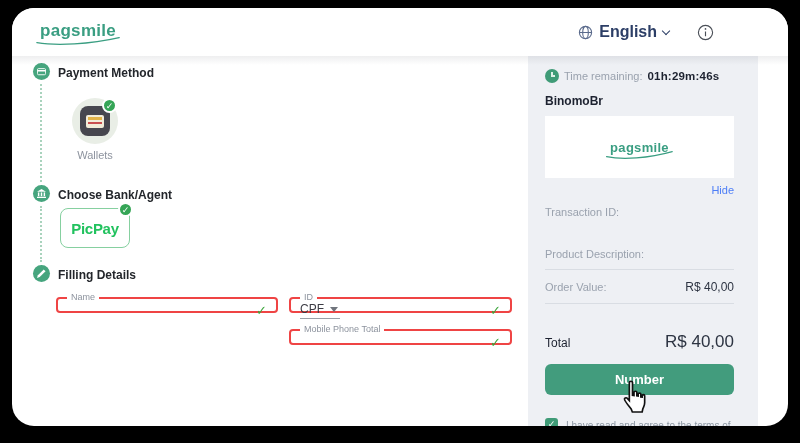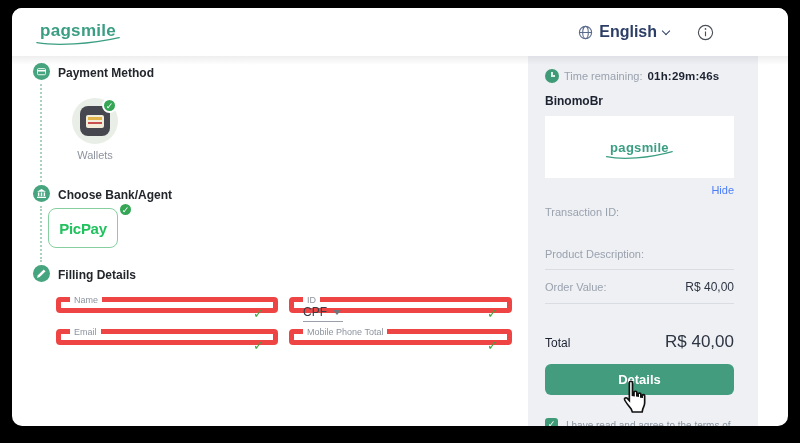--- a/index.html
+++ b/index.html
@@ -1,19 +1,19 @@
 <!DOCTYPE html>
 <html><head>
 <meta charset="utf-8">
 <style>
   * { margin:0; padding:0; box-sizing:border-box; }
   html,body { width:800px; height:443px; background:#000; overflow:hidden;
               font-family:"Liberation Sans","DejaVu Sans",sans-serif; }
   .card { position:absolute; left:12px; top:8px; width:776px; height:418px;
-          background:#fff; border-radius:10px; overflow:hidden; }
+          background:#fff; border-radius:22px; overflow:hidden; }
 
   
   .header { position:absolute; top:0; left:0; right:0; height:48px; background:#fff; z-index:3; }
   .header-shade { position:absolute; top:48px; left:0; right:0; height:9px; z-index:2;
                   background:linear-gradient(rgba(40,45,60,.08), rgba(40,45,60,0)); }
   .logo { position:relative; display:inline-block; font-weight:700; color:#3a9e82; letter-spacing:.3px; }
   .logo svg { position:absolute; left:-5px; bottom:-5px; width:calc(100% + 10px); height:10px; }
   .logo-main { position:absolute; left:28px; top:13px; font-size:17px; }
   .header-right { position:absolute; right:74px; top:0; height:48px; display:flex; align-items:center; gap:28px; }
   .lang { display:flex; align-items:center; gap:6px; color:#2c3e66; font-size:16px; font-weight:700; cursor:pointer; }
@@ -39,27 +39,27 @@
   .wallet-card::before { content:""; position:absolute; top:2px; left:2px; right:2px; height:3px; background:#e2b44a; }
   .wallet-card::after  { content:""; position:absolute; top:7px; left:2px; right:2px; height:2px; background:#c94f4f; }
   .wallet-label { position:absolute; left:38px; top:141px; width:90px; text-align:center;
                   font-size:11px; color:#8d939e; }
   .badge { position:absolute; width:15px; height:15px; border-radius:50%; background:#35a556;
            border:2px solid #fff; color:#fff; font-size:9px; line-height:12px; text-align:center; z-index:2; }
   .badge::before { content:"✓"; font-weight:700; }
   .bdg-wallet { left:90px; top:90px; }
   .bdg-picpay { left:106px; top:194px; }
 
-  .picpay-box { position:absolute; left:36px; top:200px; width:70px; height:40px; background:#fff;
+  .picpay-box { position:absolute; left:48px; top:200px; width:70px; height:40px; background:#fff;
                 border:1px solid #86d0a0; border-radius:8px; display:flex; align-items:center;
                 justify-content:center; cursor:pointer; }
   .picpay-text { color:#21c25e; font-weight:700; font-size:15px; letter-spacing:-.3px; }
 
   
-  .field { position:absolute; height:16px; border:5px solid #ef4444; border-radius:4px; background:#fff; }
+  .field { position:absolute; height:16px; border:2px solid #ef4444; border-radius:4px; background:#fff; }
   .f-name  { left:44px;  top:289px; width:222px; }
   .f-id    { left:277px; top:289px; width:223px; }
   .f-email { left:44px;  top:321px; width:222px; }
   .f-phone { left:277px; top:321px; width:223px; }
   .field-label { position:absolute; top:-7px; left:9px; background:#fff; padding:0 4px;
                  font-size:9px; color:#8d939e; white-space:nowrap; }
   .field-input { position:absolute; left:8px; top:1px; width:70%; height:20px; border:none; outline:none;
                  font-size:12px; color:#3c3c44; background:transparent; }
   .field-check { position:absolute; right:9px; top:4px; color:#3da63d; font-size:13px; font-weight:700; }
   .field-check::before { content:"✓"; }
@@ -186,25 +186,20 @@
     <span class="field-check"></span>
   </div>
   <div class="field f-id">
     <span class="field-label">ID</span>
     <span class="id-value">
       <span>CPF</span>
       <span class="caret"></span>
     </span>
     <span class="field-check"></span>
   </div>
-  <div class="field f-email">
-    <span class="field-label">Email</span>
-    <input class="field-input" style="">
-    <span class="field-check"></span>
-  </div>
   <div class="field f-phone">
     <span class="field-label">Mobile Phone Total</span>
     <input class="field-input" style="">
     <span class="field-check"></span>
   </div>
 
   <div class="panel">
     <div class="time-row">
       <span class="clock"></span>
       <span class="time-label">Time remaining:</span>
@@ -225,21 +220,21 @@
     <div class="rule rl1"></div>
     <div class="order-row">
       <span class="kv-label">Order Value:</span>
       <span class="order-value">R$ 40,00</span>
     </div>
     <div class="rule rl2"></div>
     <div class="total-row">
       <span class="total-label">Total</span>
       <span class="total-value">R$ 40,00</span>
     </div>
-    <button class="confirm">Details</button>
+    <button class="confirm">Number</button>
     <div class="cursor">
       <svg width="40" height="40" viewBox="0 0 24 24">
         <path d="M9.2 2.7c0-1 1.9-1 1.9 0v7.7l.9.1V8.6c0-.9 1.7-.9 1.7 0v2.1l.8.1V9.6c0-.8 1.6-.8 1.6 0v1.8l.8.1v-.9c0-.8 1.5-.8 1.5 0v4.3c0 1.6-.7 2.5-1.1 3.6l-.4 1.9h-5.9l-.7-1.8c-1.1-1.5-3.2-4-3.9-5.4-.5-1 .8-1.8 1.6-1l1.2 1.3z" fill="#fff" stroke="#111" stroke-width="1"></path>
       </svg>
     </div>
     <div class="terms">
       <span class="checkbox"></span>
       <span class="terms-text">I have read and agree to the terms of use and</span>
     </div>
   </div>

